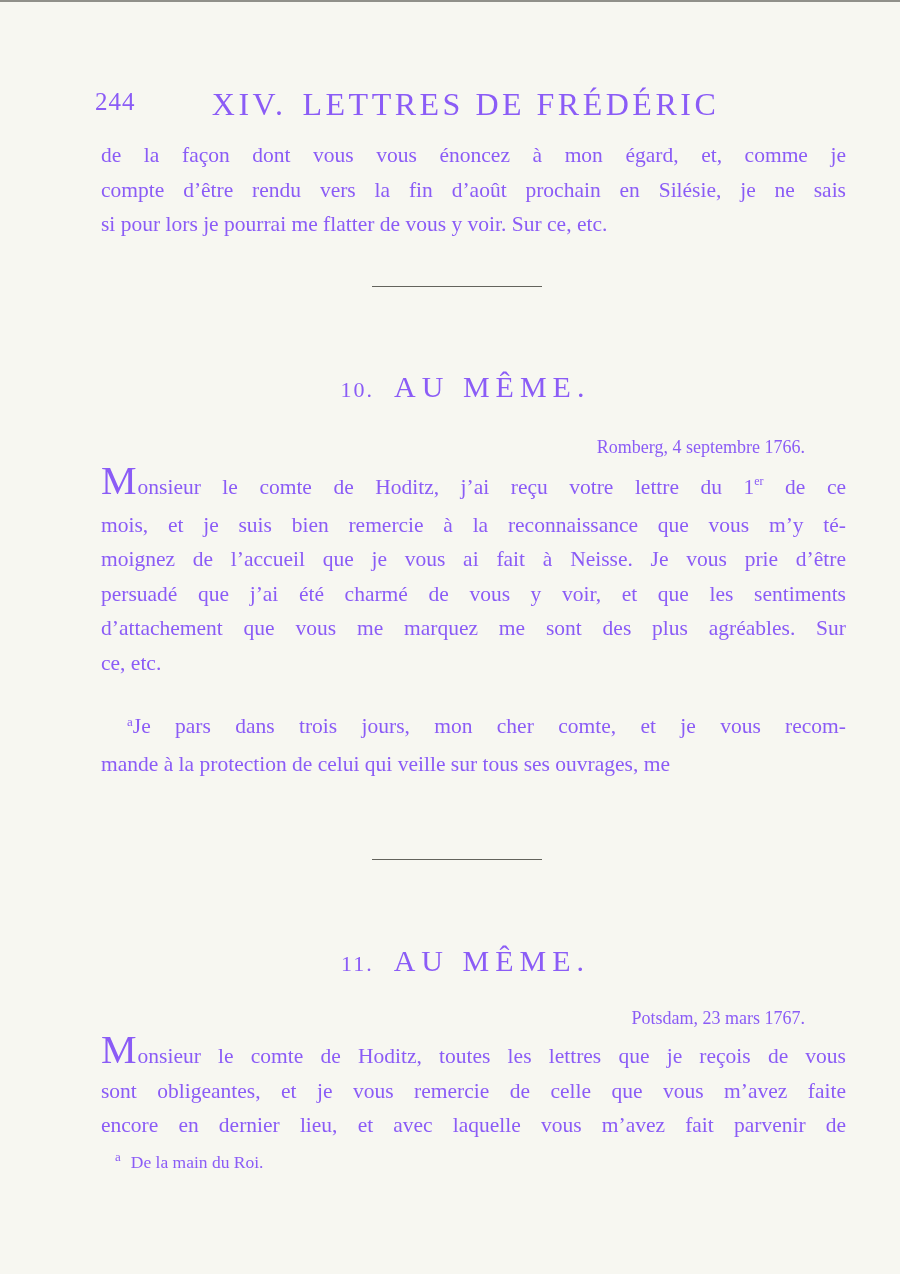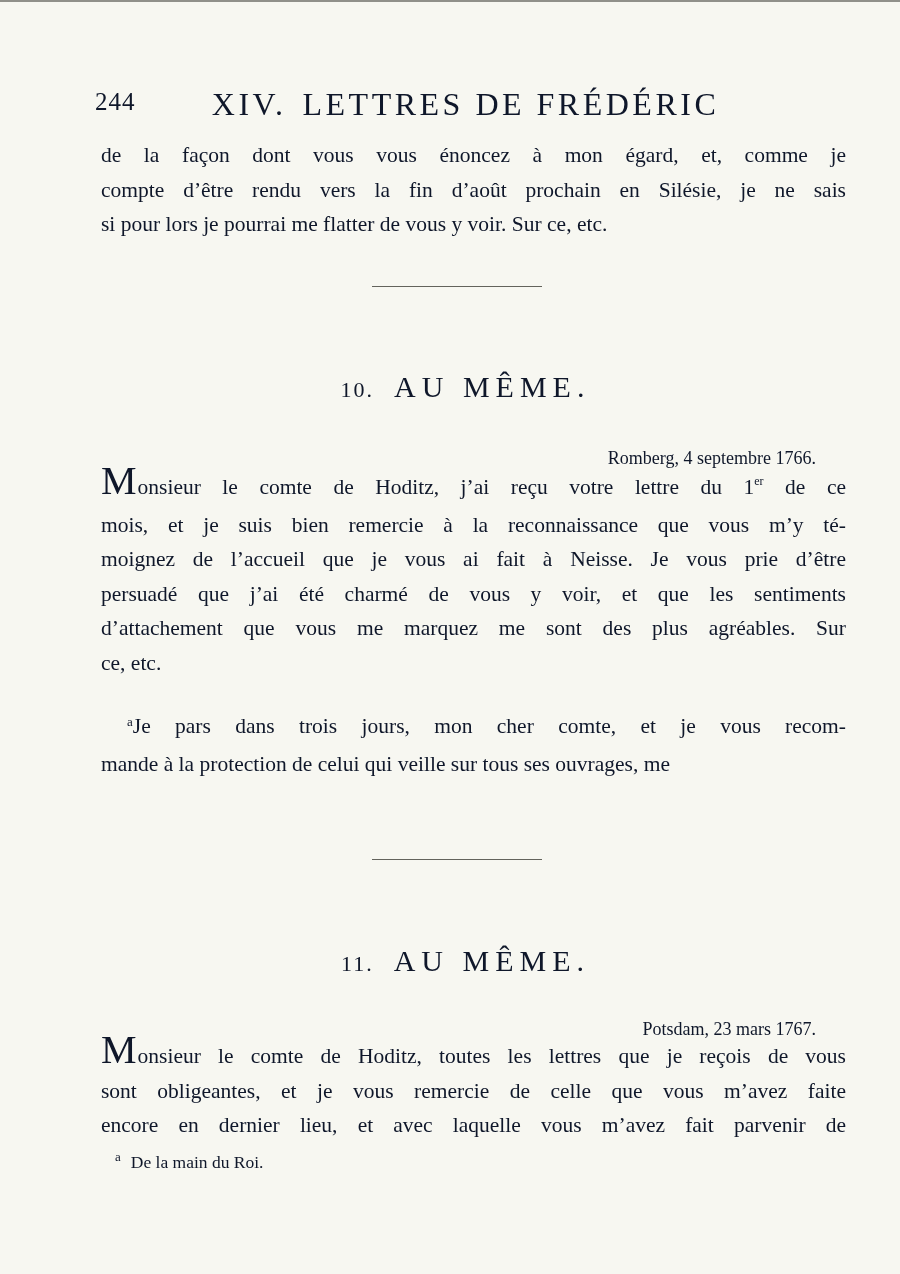--- a/index.html
+++ b/index.html
@@ -6,21 +6,21 @@
     margin: 0;
     padding: 0;
     background: #e9e9e4;
   }
   .page {
     position: relative;
     width: 900px;
     height: 1274px;
     margin: 0 auto;
     background: #f7f7f1;
-    color: #0f172a;
+    color: #8b5cf6;
     font-family: "Liberation Serif", "DejaVu Serif", serif;
     overflow: hidden;
     border-top: 2px solid #90908a;
     box-sizing: border-box;
   }
   .content {
     position: absolute;
     left: 93px;
     top: 0;
     width: 745px;
@@ -112,21 +112,21 @@
     margin-right: 20px;
   }
   .dateline {
     position: absolute;
     left: 0;
     width: 745px;
     box-sizing: border-box;
     padding-right: 38px;
     text-align: right;
     font-size: 18px;
-    margin: 16px;
+    margin: 5px;
   }
   
   .footnote {
     position: absolute;
     top: 1150px;
     left: 22px;
     font-size: 17.5px;
   }
   .footnote .fn-text { margin-left: 10px; }
 </style>

